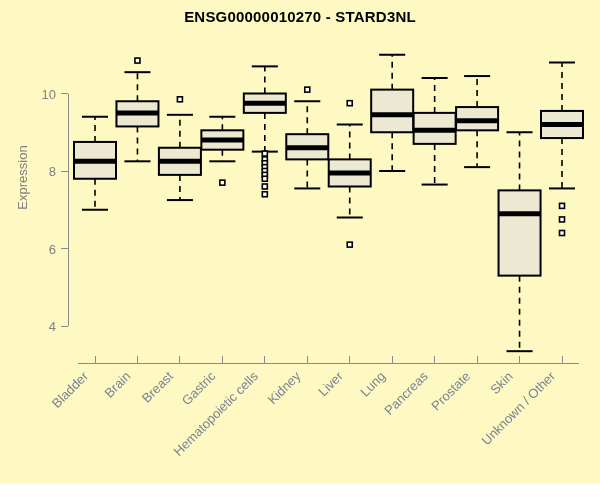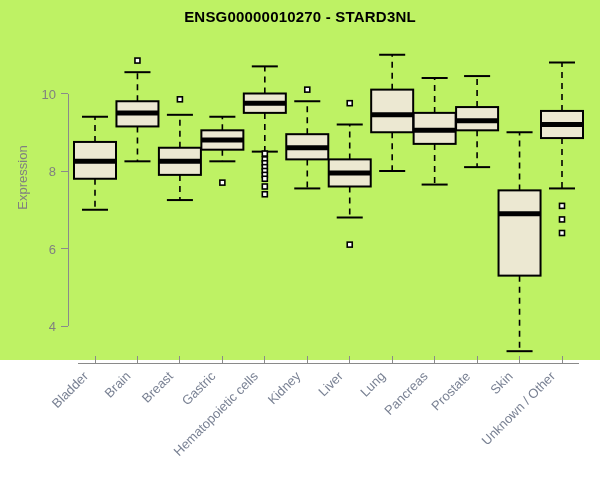--- a/index.html
+++ b/index.html
@@ -9,22 +9,22 @@
   }
   body {
     width: 600px;
     height: 500px;
     overflow: hidden;
     font-family: "Liberation Sans", sans-serif;
   }
   #plot-root {
     position: relative;
     width: 600px;
-    height: 360px;
-    background: #bef264;
+    height: 484px;
+    background: #fef9c3;
   }
   #chart-title {
     position: absolute;
     left: 0;
     top: 8px;
     width: 600px;
     text-align: center;
     font-family: "Liberation Sans", sans-serif;
     font-size: 15px;
     font-weight: bold;

